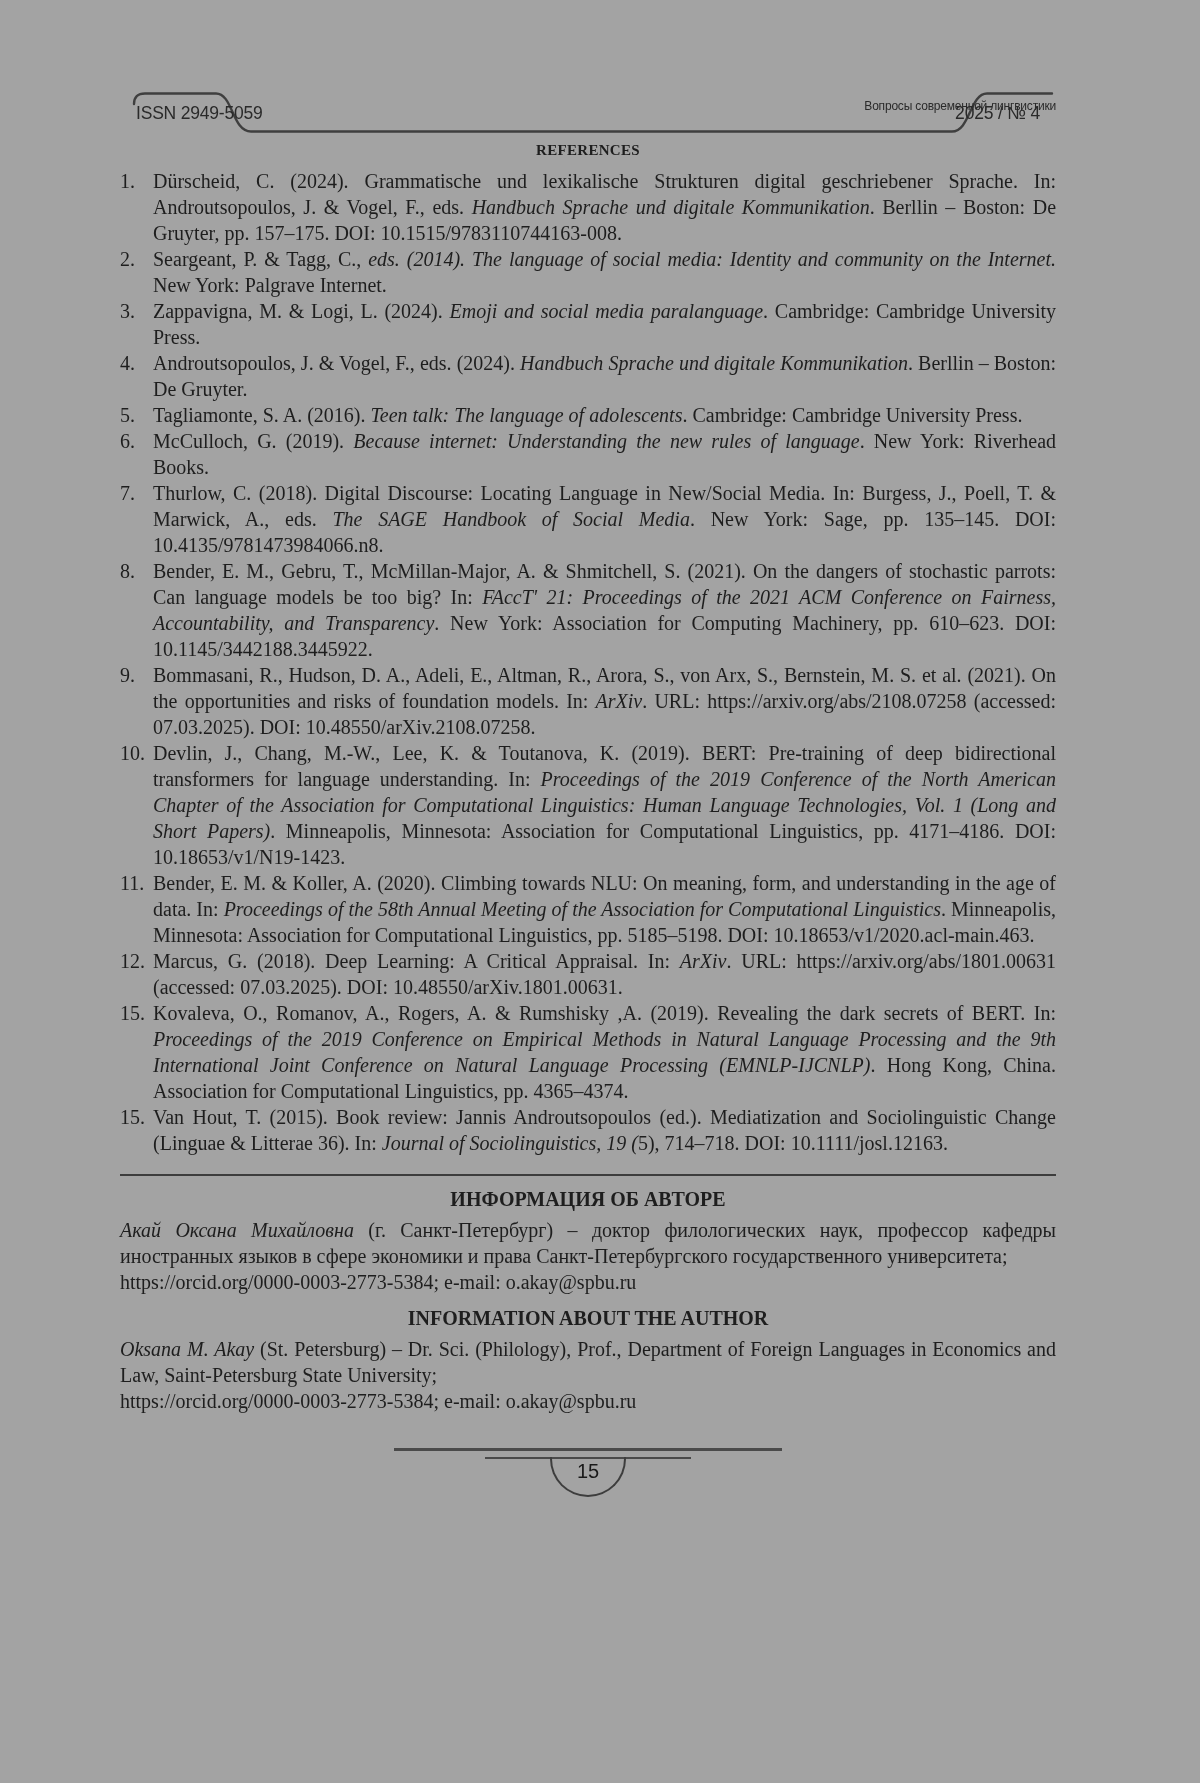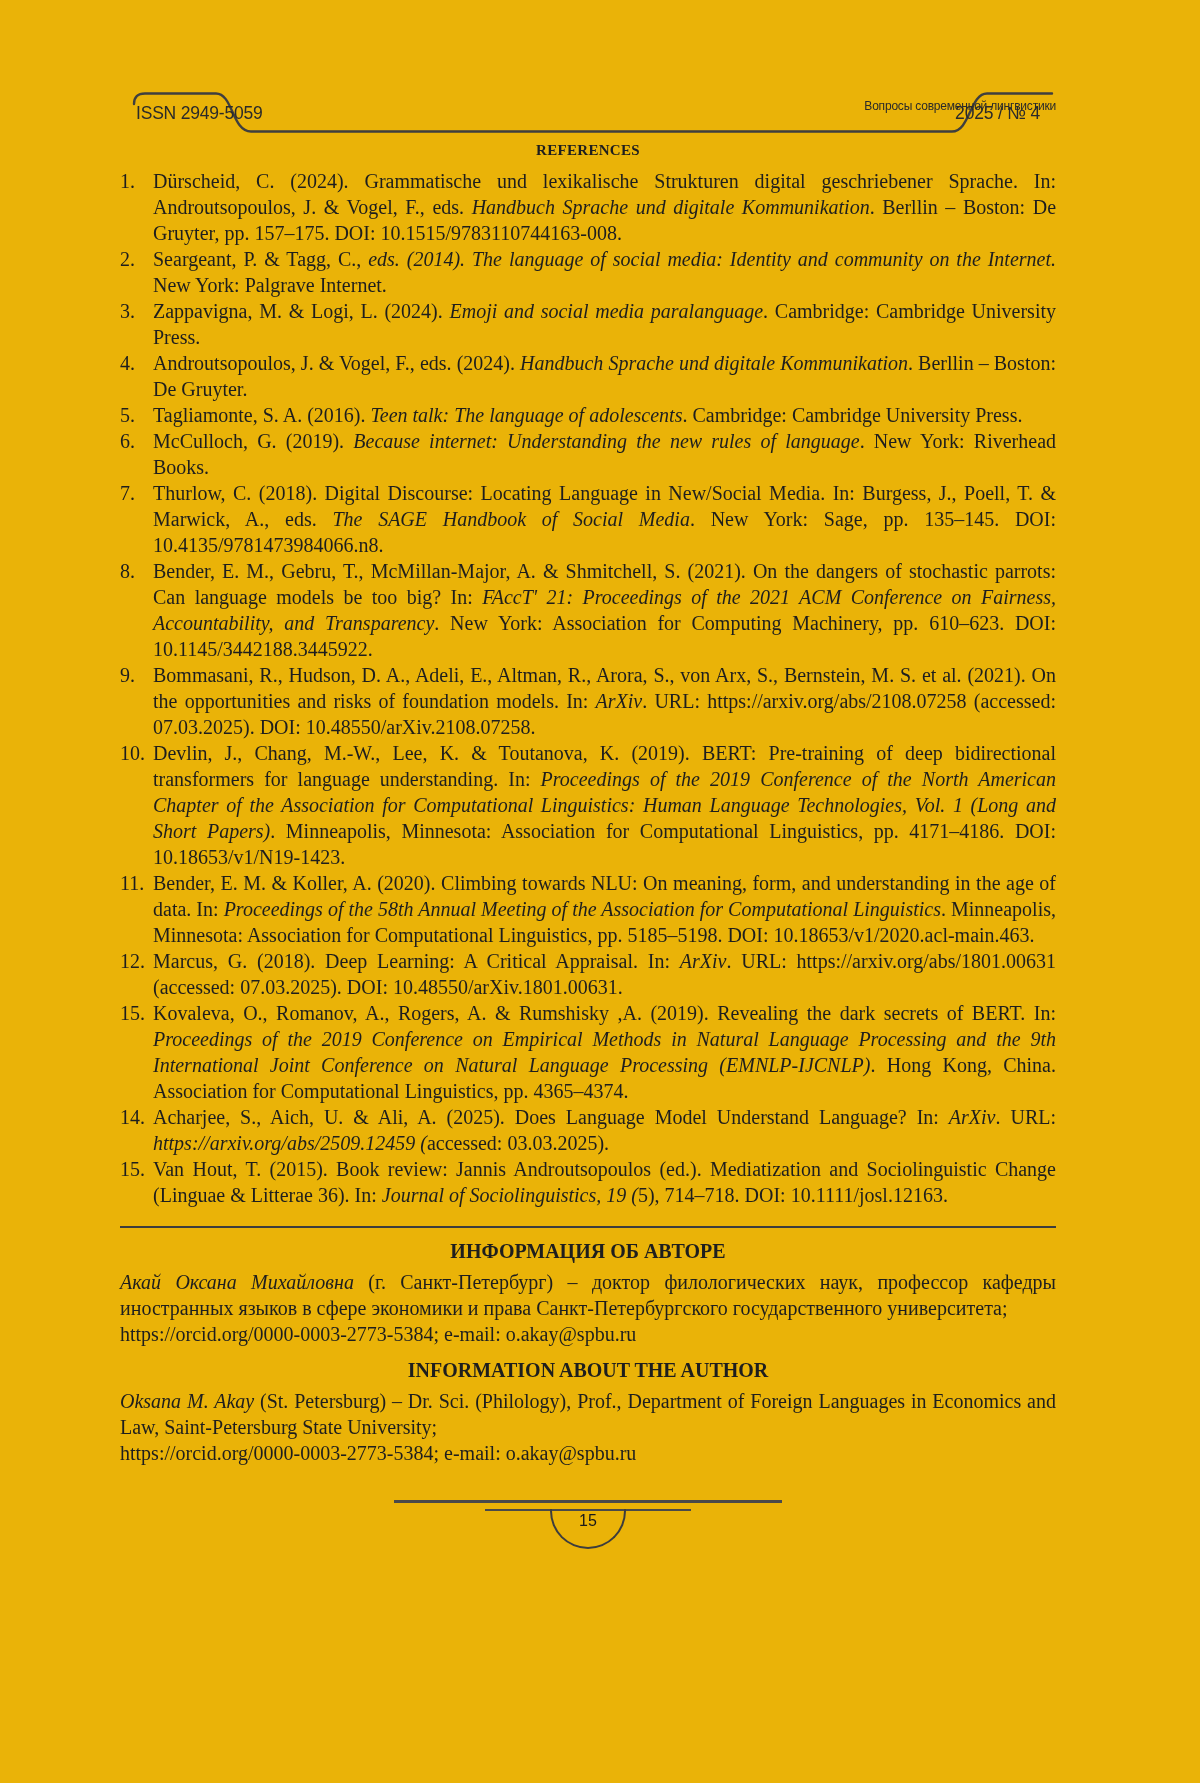--- a/index.html
+++ b/index.html
@@ -2,21 +2,21 @@
 <html><head>
 <meta charset="utf-8">
 <style>
   * { margin:0; padding:0; box-sizing:border-box; }
   html,body { background:#ffffff; }
   body {
     width:1200px; height:1783px;
     font-family:"Liberation Serif", serif;
     color:#1e1e1e;
   }
-  .page { position:relative; width:1200px; height:1783px; background:#eab308; overflow:hidden; }
+  .page { position:relative; width:1200px; height:1783px; background:#a3a3a3; overflow:hidden; }
 
   
   .header { position:absolute; left:120px; top:86px; width:936px; height:54px;
             font-family:"Liberation Sans", sans-serif; color:#2a2a2a; }
   .header svg { position:absolute; left:0; top:0; }
   .header-issn  { position:absolute; left:16px;  top:17px; font-size:17.5px; letter-spacing:-0.2px; }
   .header-title { position:absolute; left:0; right:0; top:13px; text-align:right; font-size:12px; letter-spacing:-0.2px; }
   .header-issue { position:absolute; right:16px; top:17px; font-size:17.5px; letter-spacing:-0.2px;text-align:right; }
 
   
@@ -36,21 +36,21 @@
 
   
   .footer { margin-top:34px; display:flex; flex-direction:column; align-items:center; }
   .fl-long  { width:388px; height:2.5px; background:#4a4a4a; }
   .fl-short { width:206px; height:2.5px; background:#4a4a4a; margin-top:6px; }
   .pocket {
     width:76px; height:40px; margin-top:-2px;
     border:2px solid #3d3d3d; border-top:none;
     border-radius:0 0 40px 40px;
     display:flex; justify-content:center; align-items:flex-start;
-    font-family:"Liberation Sans", sans-serif; font-size:16px; color:#1a1a1a;
+    font-family:"Liberation Sans", sans-serif; font-size:20px; color:#1a1a1a;
     padding-top:3px;
   }
 </style>
 </head>
 <body>
 
 <div class="page">
 
   <div class="header">
     <svg width="936" height="54" viewBox="0 0 936 54" fill="none">
@@ -113,24 +113,20 @@
         </li>
         <li>
           <span class="ref-num">12.</span>
           <span class="ref-text"><span>Marcus, G. (2018). Deep Learning: A Critical Appraisal. In: </span><em>ArXiv</em><span>. URL: https://arxiv.org/abs/1801.00631 (accessed: 07.03.2025). DOI: 10.48550/arXiv.1801.00631.</span></span>
         </li>
         <li>
           <span class="ref-num">15.</span>
           <span class="ref-text"><span>Kovaleva, O., Romanov, A., Rogers, A. &amp; Rumshisky ,A. (2019). Revealing the dark secrets of BERT. In: </span><em>Proceedings of the 2019 Conference on Empirical Methods in Natural Language Processing and the 9th International Joint Conference on Natural Language Processing (EMNLP-IJCNLP)</em><span>. Hong Kong, China. Association for Computational Linguistics, pp. 4365–4374.</span></span>
         </li>
         <li>
-          <span class="ref-num">14.</span>
-          <span class="ref-text"><span>Acharjee, S., Aich, U. &amp; Ali, A. (2025). Does Language Model Understand Language? In: </span><em>ArXiv</em><span>. URL: </span><em>https://arxiv.org/abs/2509.12459 (</em><span>accessed: 03.03.2025).</span></span>
-        </li>
-        <li>
           <span class="ref-num">15.</span>
           <span class="ref-text"><span>Van Hout, T. (2015). Book review: Jannis Androutsopoulos (ed.). Mediatization and Sociolinguistic Change (Linguae &amp; Litterae 36). In: </span><em>Journal of Sociolinguistics, 19 (</em><span>5), 714–718. DOI: 10.1111/josl.12163.</span></span>
         </li>
       </ol>
 
     <div class="hrule"></div>
 
     <h2 class="author-title">ИНФОРМАЦИЯ ОБ АВТОРЕ</h2>
     <p class="author-par"><em>Акай Оксана Михайловна</em><span> (г. Санкт-Петербург) – доктор филологических наук, профессор кафедры иностранных языков в сфере экономики и права Санкт-Петербургского государственного университета;</span></p>
     <p class="contact">https://orcid.org/0000-0003-2773-5384; e-mail: o.akay@spbu.ru</p>

